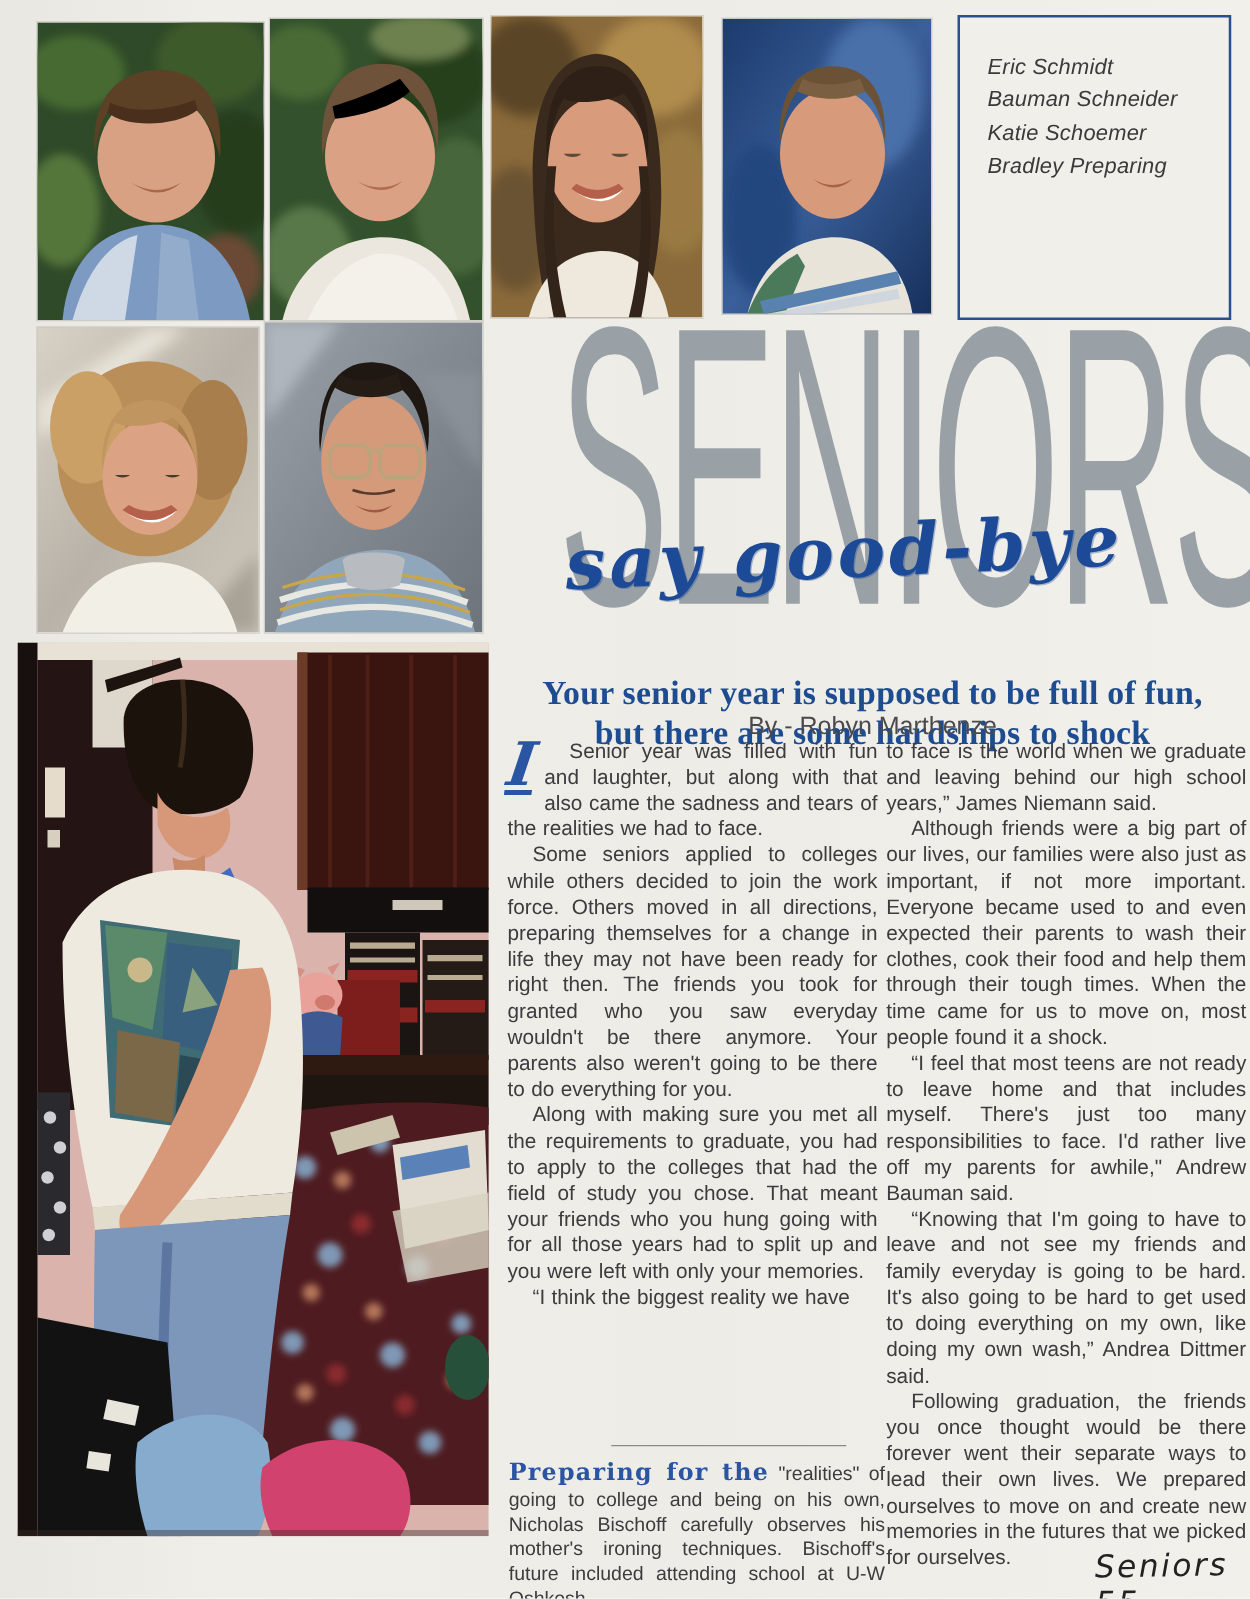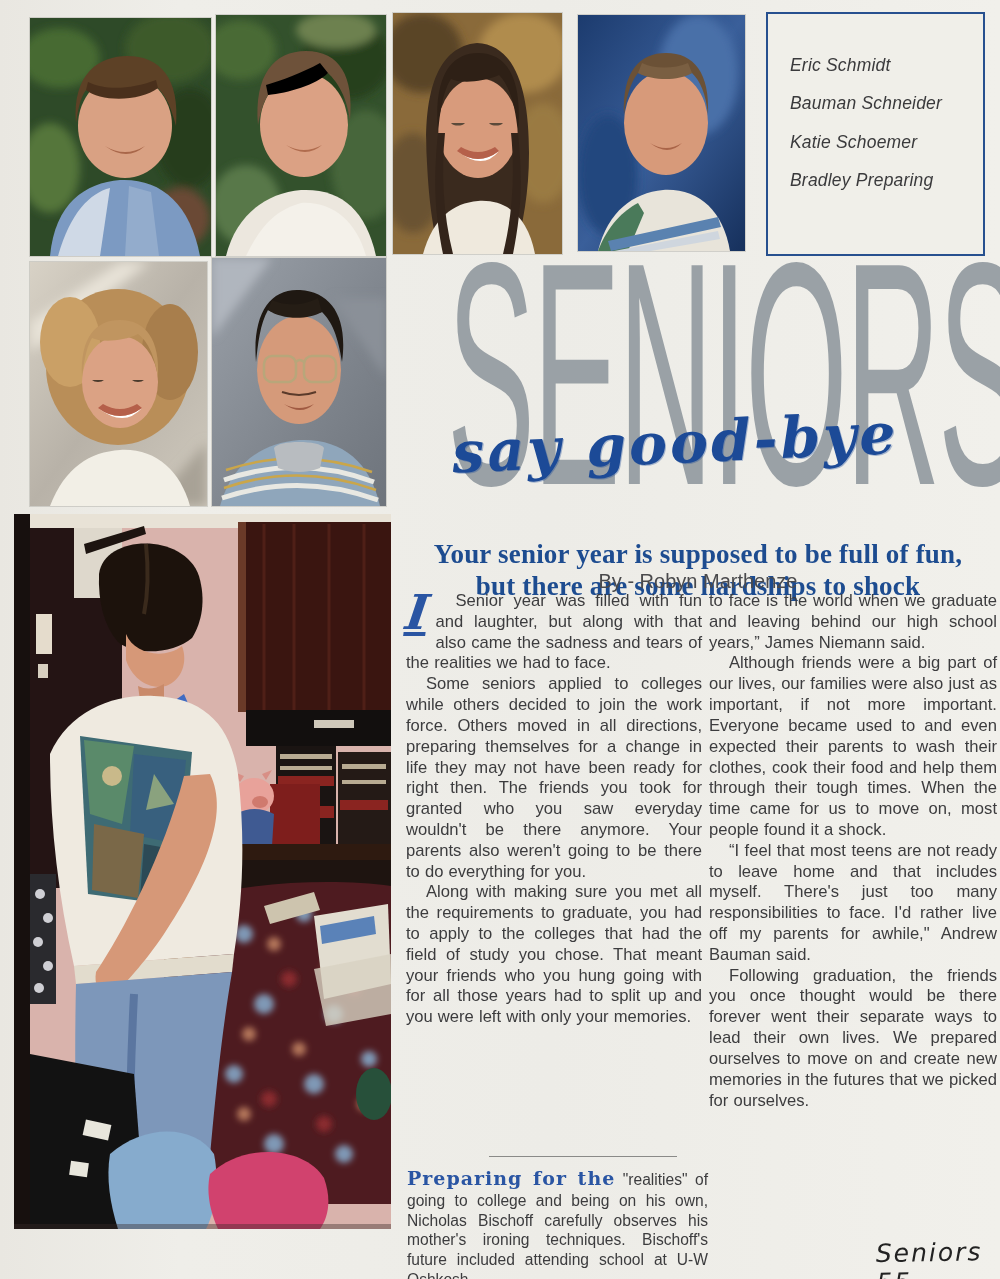--- a/index.html
+++ b/index.html
@@ -11,21 +11,21 @@
   .photo{position:absolute;box-shadow:0 0 0 1px rgba(120,120,110,.25);}
   .photo svg{display:block;}
   
   .namebox{
     position:absolute;left:766px;top:12px;width:219px;height:244px;
     border:2px solid #27508f;background:#f0efe9;box-sizing:border-box;
     padding:26px 0 0 22px;
   }
   .namebox .nm{
     font-family:"Liberation Sans",sans-serif;font-style:italic;
-    font-size:17.5px;line-height:1.5;color:#3a3a3c;letter-spacing:.2px;margin-top:12px;
+    font-size:17.5px;line-height:1.5;color:#3a3a3c;letter-spacing:.2px;
   }
   
   .seniors{
     position:absolute;left:447px;top:250px;width:553px;height:250px;overflow:hidden;
   }
   .seniors .word{
     font-family:"Liberation Sans",sans-serif;font-weight:400;
     font-size:318px;line-height:.78;letter-spacing:-6px;color:#9aa1a6;
     transform:scale(.415,1);transform-origin:left top;white-space:nowrap;
   }
@@ -444,26 +444,28 @@
     <div>Your senior year is supposed to be full of fun,</div>
     <div>but there are some hardships to shock</div>
   </div>
   <div class="byline">By - Robyn Marthenze</div>
 
   <div class="col col-1">
     <p><span class="dropcap">I</span></p>
     <p class="indent">Senior year was filled with fun and laughter, but along with that also came the sadness and tears of the realities we had to face.</p>
     <p class="indent">Some seniors applied to colleges while others decided to join the work force.  Others moved in all directions, preparing themselves for a change in life they may not have been ready for right then.  The friends you took for granted who you saw everyday wouldn't be there anymore.  Your parents also weren't going to be there to do everything for you.</p>
     <p class="indent">Along with making sure you met all the requirements to graduate, you had to apply to the colleges that had the field of study you chose.  That meant your friends who you hung going with for all those years had to split up and you were left with only your memories.</p>
+    <p class="indent">“I think the biggest reality we have</p>
   </div>
 
   <div class="col col-2">
     <p>to face is the world when we graduate and leaving behind our high school years,”  James Niemann said.</p>
     <p class="indent">Although friends were a big part of our lives, our families were also just as important, if not more important.  Everyone became used to and even expected their parents to wash their clothes, cook their food and help them through their tough times.  When the time came for us to move on, most people found it a shock.</p>
     <p class="indent">“I feel that most teens are not ready to leave home and that includes myself.  There's just too many responsibilities to face.  I'd rather live off my parents for awhile," Andrew Bauman said.</p>
+    <p class="indent">“Knowing that I'm going to have to leave and not see my friends and family everyday is going to be hard.  It's also going to be hard to get used to doing everything on my own, like doing my own wash,” Andrea Dittmer said.</p>
     <p class="indent">Following graduation, the friends you once thought would be there forever went their separate ways to lead their own lives.  We prepared ourselves to move on and create new memories in the futures that we picked for ourselves.</p>
   </div>
 
   <div class="cap-rule"></div>
   <div class="caption">
     <span class="cap-lead">Preparing for the</span><span> "realities" of going to college and being on his own, Nicholas Bischoff carefully observes his mother's ironing techniques.  Bischoff's future included attending school at U-W Oshkosh.</span>
   </div>
 
   <div class="folio">Seniors 55</div>
 

